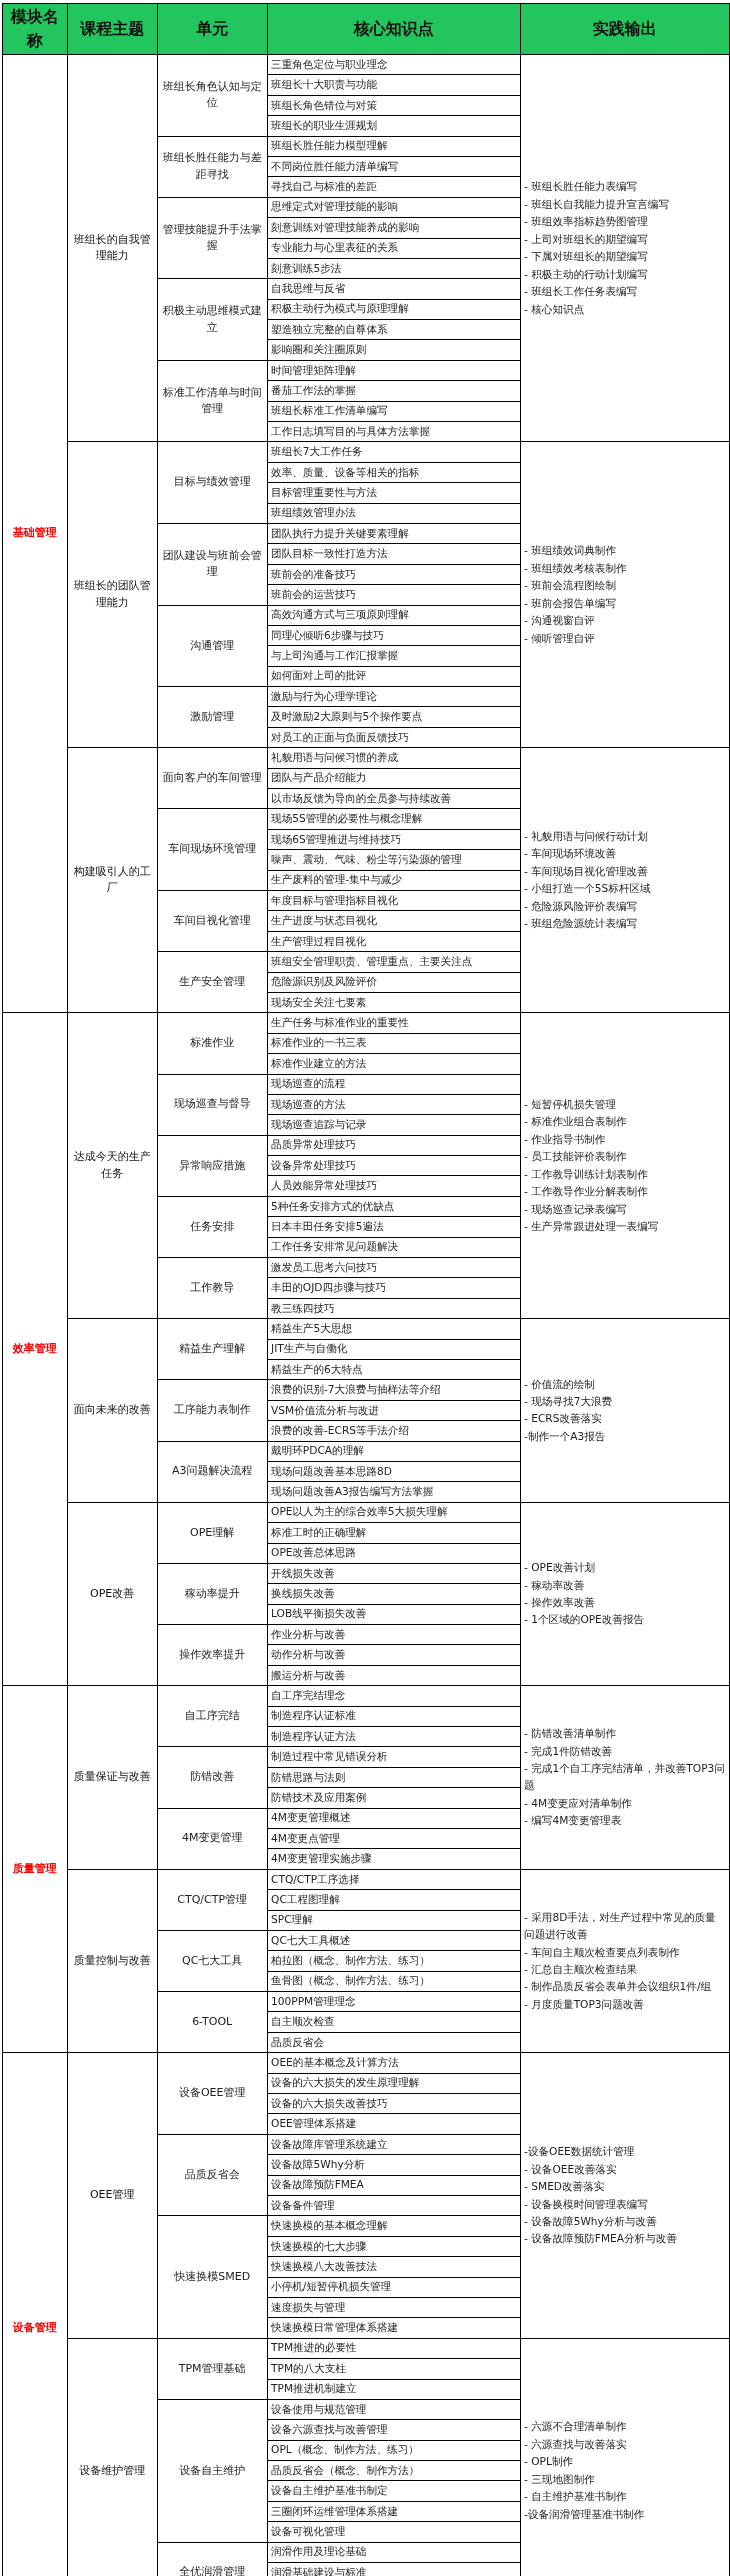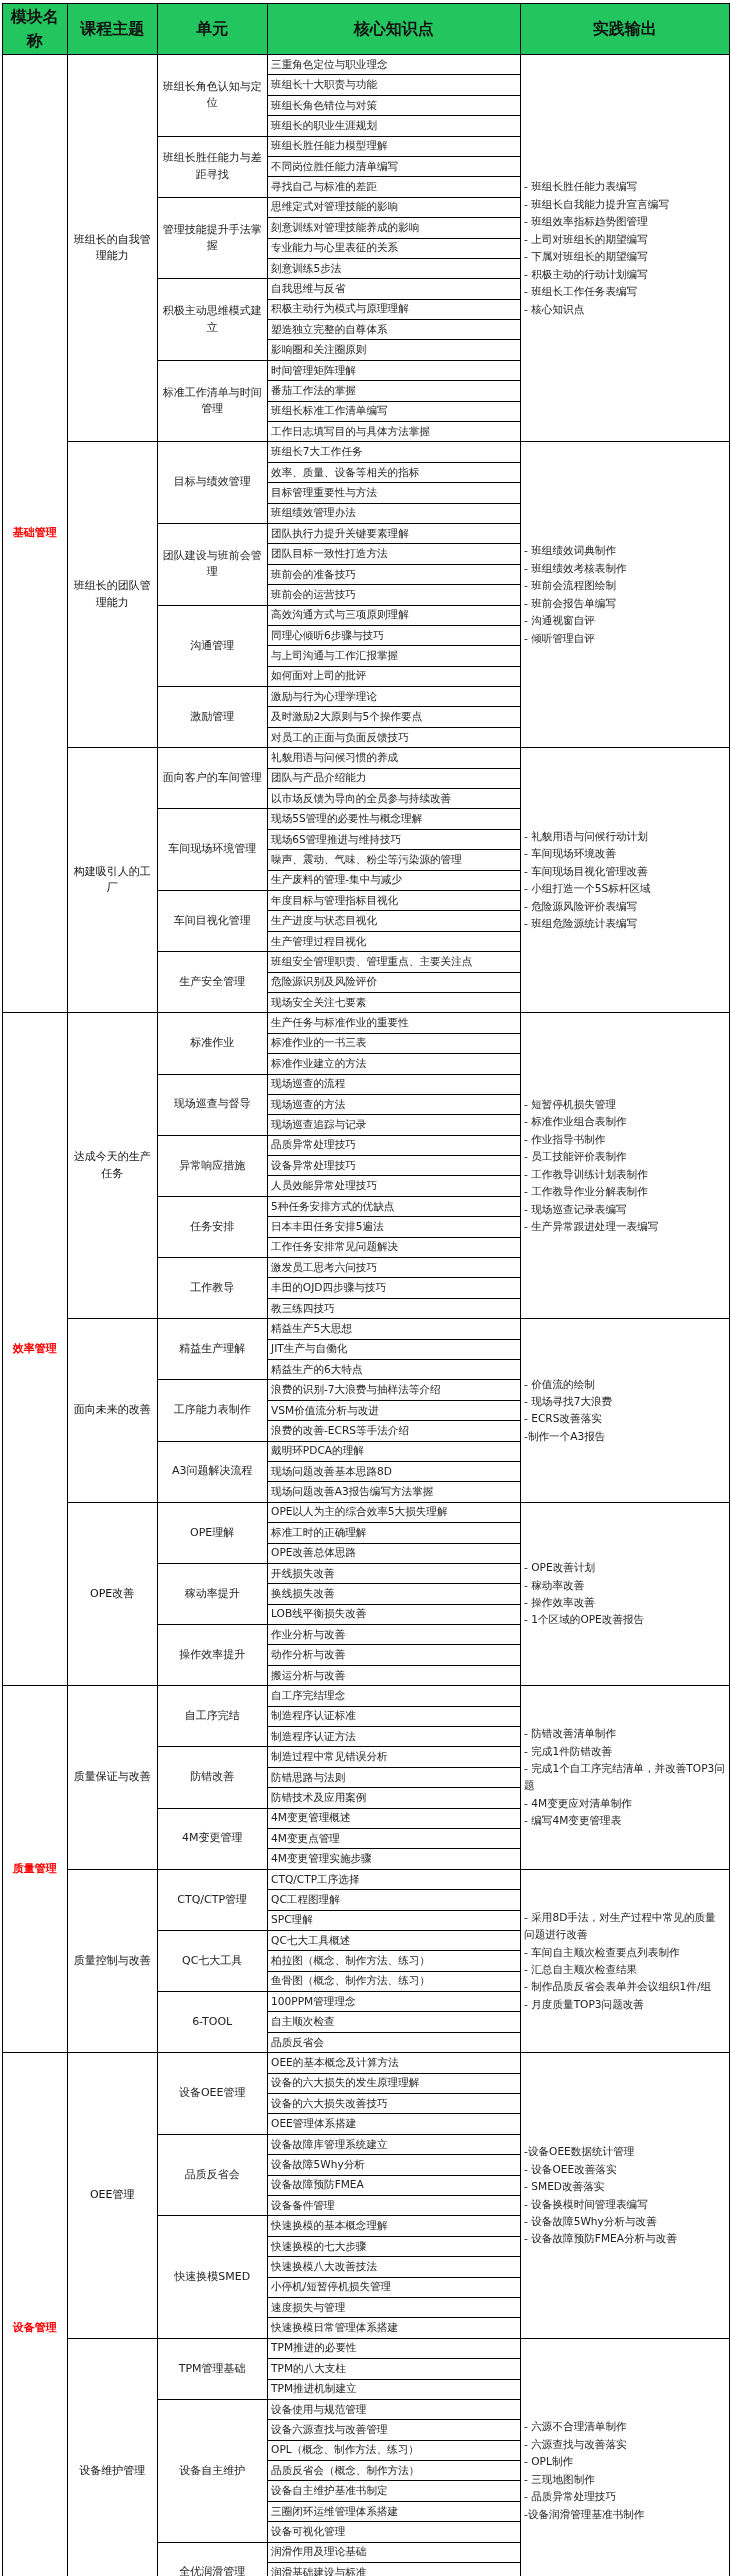--- a/index.html
+++ b/index.html
@@ -553,21 +553,21 @@
         </tr>
         <tr>
           <td class="theme-cell" rowspan="13">设备维护管理</td>
           <td class="unit-cell" rowspan="3">TPM管理基础</td>
           <td class="point-cell">TPM推进的必要性</td>
           <td class="outputs-cell" rowspan="13">
             <div class="output-line">- 六源不合理清单制作</div>
             <div class="output-line">- 六源查找与改善落实</div>
             <div class="output-line">- OPL制作</div>
             <div class="output-line">- 三现地图制作</div>
-            <div class="output-line">- 品质异常处理技巧</div>
+            <div class="output-line">- 自主维护基准书制作</div>
             <div class="output-line">-设备润滑管理基准书制作</div>
           </td>
         </tr>
         <tr>
           <td class="point-cell">TPM的八大支柱</td>
         </tr>
         <tr>
           <td class="point-cell">TPM推进机制建立</td>
         </tr>
         <tr>

